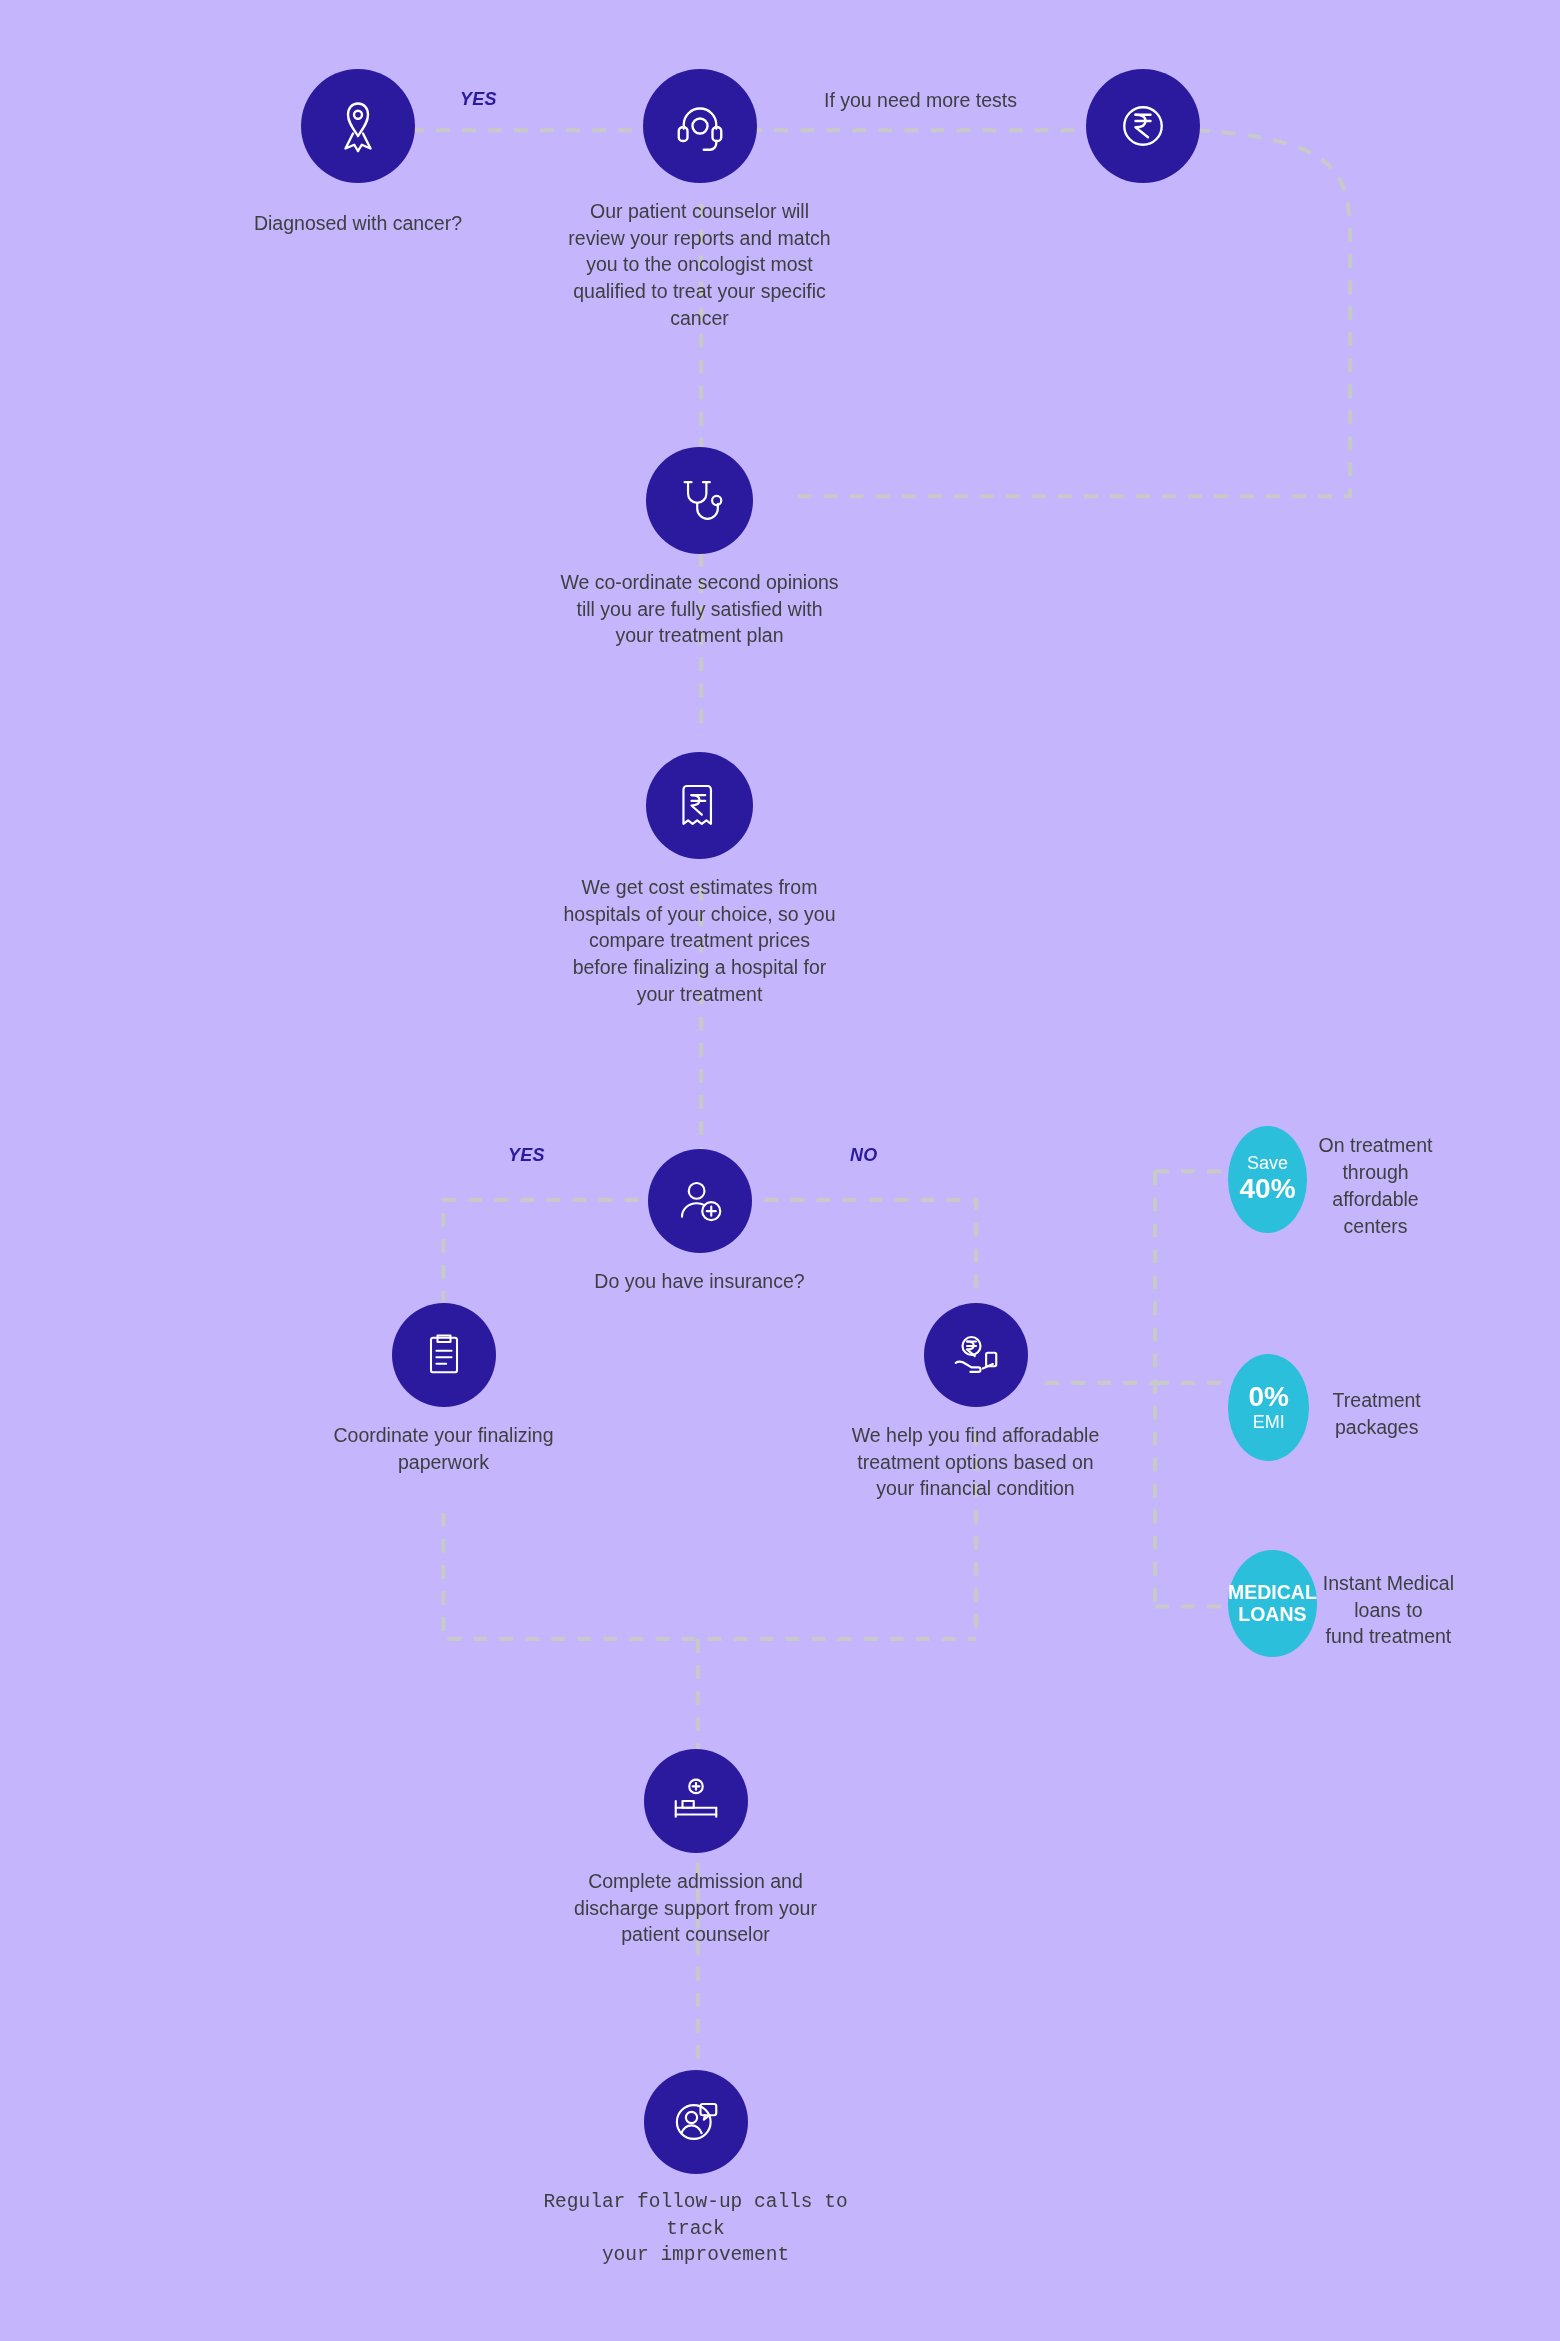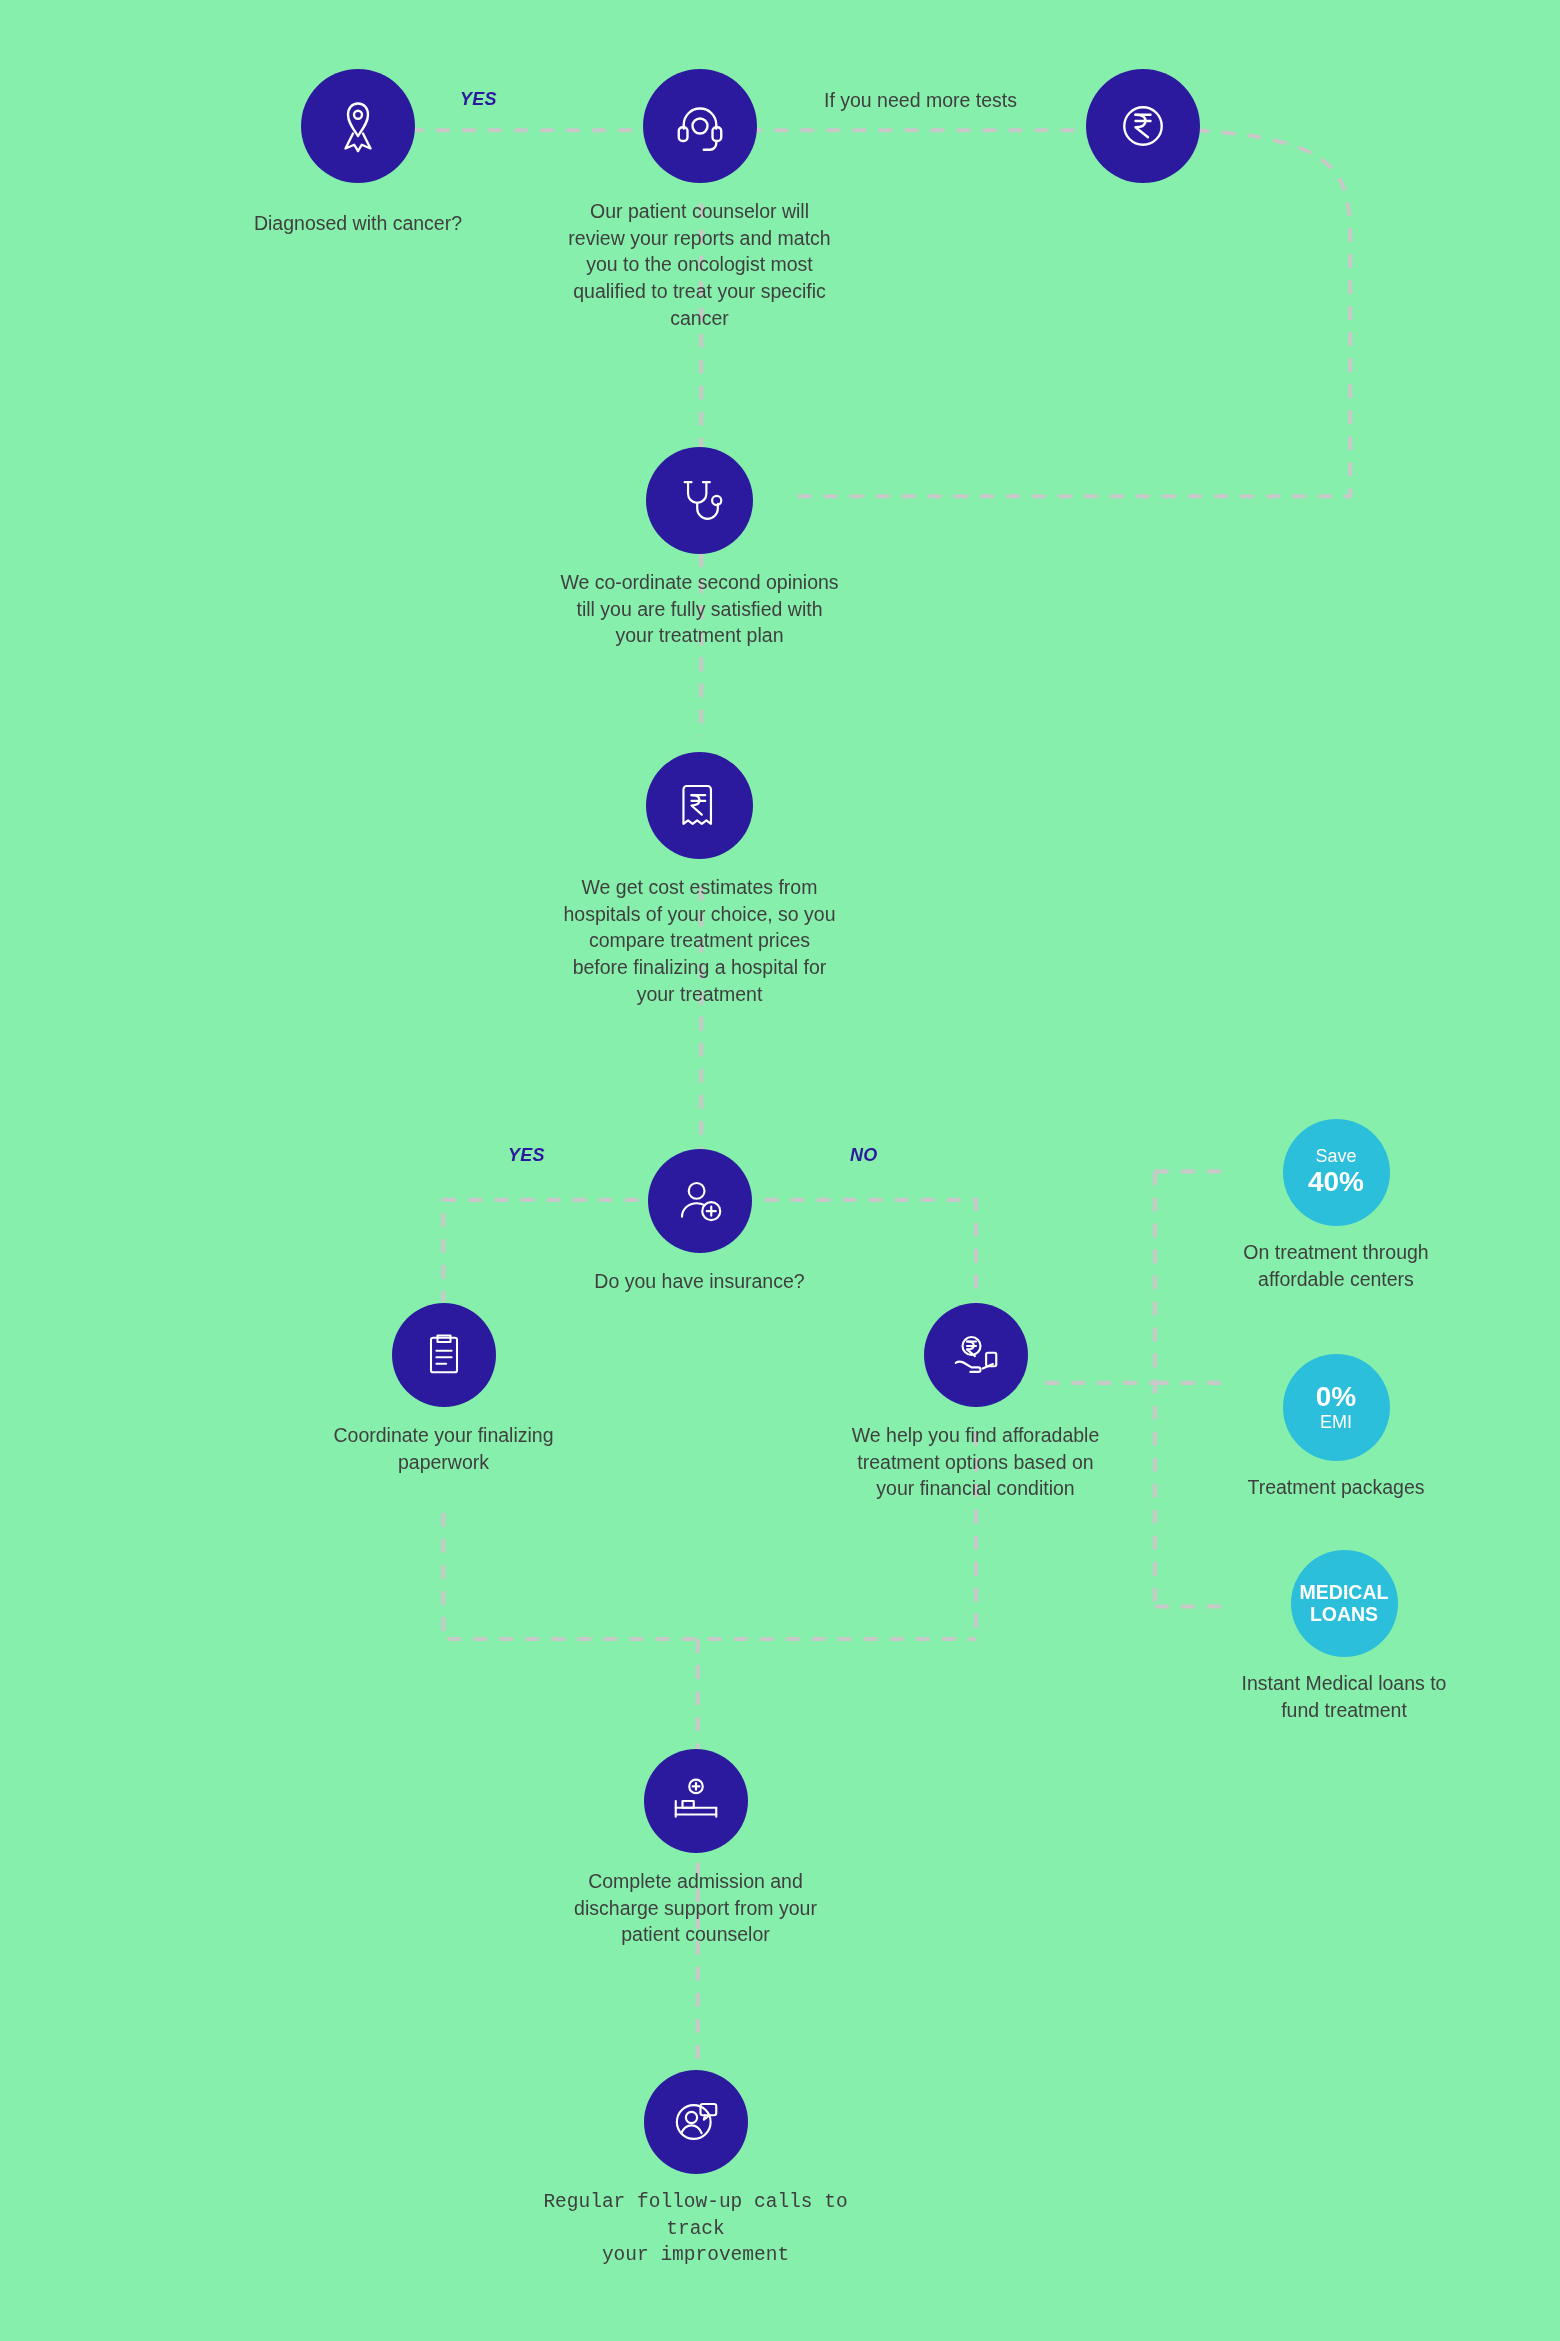--- a/index.html
+++ b/index.html
@@ -8,21 +8,21 @@
     background: #ffffff;
   }
   body {
     font-family: "Liberation Sans", sans-serif;
     color: #3a3a3a;
   }
   #canvas {
     position: relative;
     width: 1560px;
     height: 2342px;
-    background: #86efac;
+    background: #c4b5fd;
     overflow: hidden;
   }
   
   #wires {
     position: absolute;
     left: 0;
     top: 0;
     width: 1560px;
     height: 2342px;
     pointer-events: none;
@@ -62,21 +62,21 @@
   }
   .edge-label {
     position: absolute;
     font-size: 19.5px;
     color: #3f3f3f;
   }
   
   .badge {
     position: absolute;
     display: flex;
-    flex-direction: column;
+    flex-direction: row;
     align-items: center;
   }
   .badge-circle {
     width: 107px;
     height: 107px;
     border-radius: 50%;
     background: #2bbfdc;
     color: #ffffff;
     display: flex;
     flex-direction: column;

